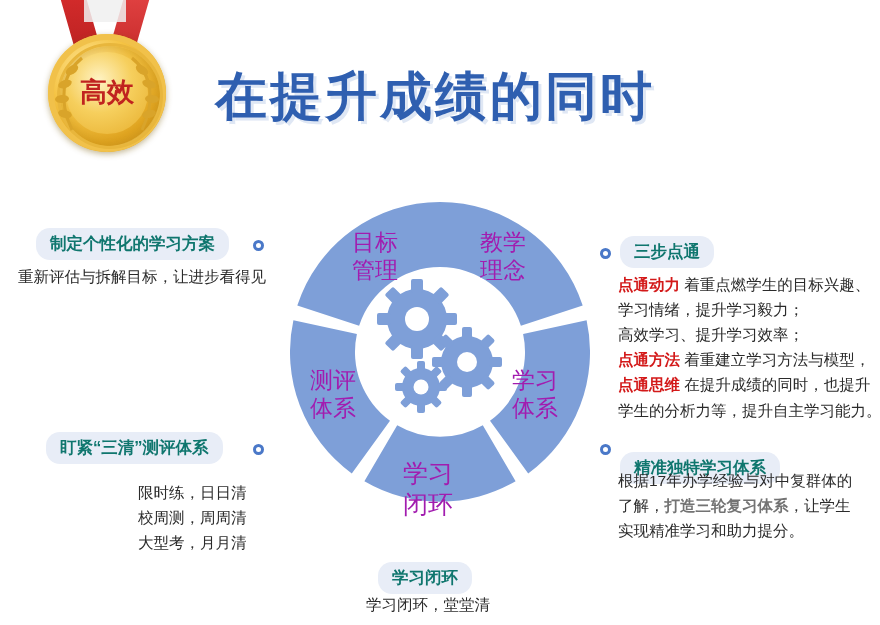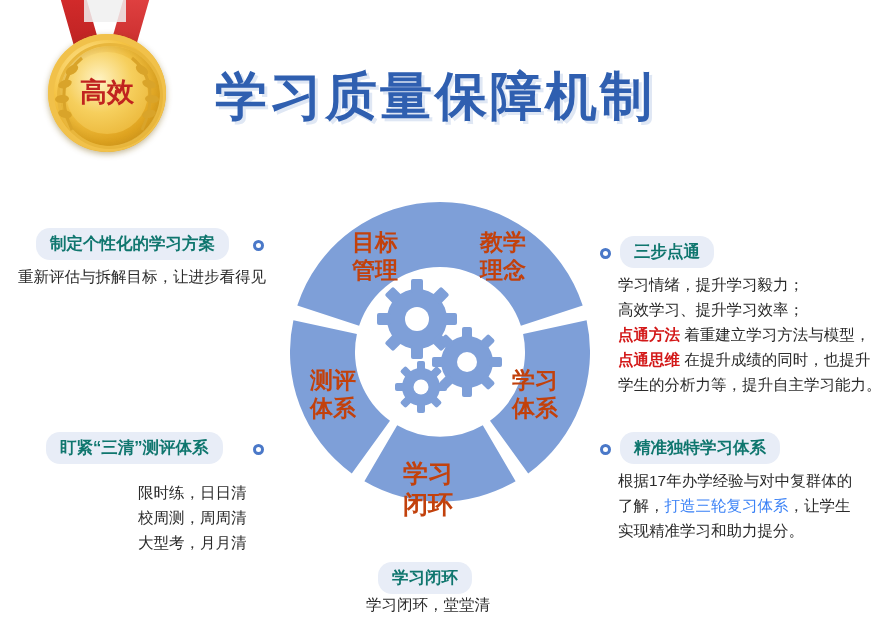--- a/index.html
+++ b/index.html
@@ -128,22 +128,22 @@
     position: absolute;
     left: 65px;
     top: 79px;
     width: 170px;
     height: 170px;
     z-index: 5;
   }
   .seg-label {
     position: absolute;
     z-index: 6;
-    color: #c2410c;
-    font-weight: bold;
+    color: #a21caf;
+    font-weight: normal;
     font-size: 23px;
     line-height: 1.22;
     white-space: nowrap;
   }
   .sl-goal   { left: 62px;  top: 40px; }
   .sl-teach  { left: 190px; top: 40px; }
   .sl-eval   { left: 20px;   top: 178px; }
   .sl-study  { left: 222px; top: 178px; }
   .sl-loop   { left: 113px; top: 270px; font-size: 25px; }
 
@@ -169,39 +169,39 @@
     box-sizing: border-box;
   }
   .body-text {
     position: absolute;
     font-size: 15.5px;
     line-height: 1.62;
     color: #2b2b2b;
     white-space: nowrap;
   }
   .body-text .hl { color: #d31919; font-weight: bold; }
-  .body-text .hl2 { color: #3b82f6; font-weight: normal; }
+  .body-text .hl2 { color: #737373; font-weight: bold; }
 
   
   .tag-l1 { left: 36px; top: 228px; }
   .dot-l1 { left: 253px; top: 240px; }
   .txt-l1 { left: 18px; top: 264px; }
 
   
   .tag-l2 { left: 46px; top: 432px; }
   .dot-l2 { left: 253px; top: 444px; }
   .txt-l2 { left: 138px; top: 480px; text-align: center; }
 
   
   .tag-r1 { left: 620px; top: 236px; }
   .dot-r1 { left: 600px; top: 248px; }
   .txt-r1 { left: 618px; top: 272px; }
 
   
-  .tag-r2 { left: 620px; top: 432px; text-align: center; }
+  .tag-r2 { left: 620px; top: 452px; text-align: center; }
   .dot-r2 { left: 600px; top: 444px; }
   .txt-r2 { left: 618px; top: 468px; }
 
   
   .tag-b { left: 378px; top: 562px; }
   .txt-b { left: 366px; top: 592px; }
 </style>
 </head>
 <body>
 
@@ -225,21 +225,21 @@
       <svg class="laurel" style="left:78px; top:18px;" width="36" height="84" viewBox="0 0 36 84">
         <path d="M6 6 C26 22, 30 48, 16 78" stroke="#d9a42a" stroke-width="3" fill="none"></path>
         <ellipse cx="16" cy="18" rx="7" ry="4" fill="#d9a42a" transform="rotate(35 16 18)"></ellipse>
         <ellipse cx="23" cy="32" rx="7" ry="4" fill="#d9a42a" transform="rotate(20 23 32)"></ellipse>
         <ellipse cx="26" cy="47" rx="7" ry="4" fill="#d9a42a" transform="rotate(5 26 47)"></ellipse>
         <ellipse cx="23" cy="62" rx="7" ry="4" fill="#d9a42a" transform="rotate(-15 23 62)"></ellipse>
       </svg>
     </div>
   </div>
 
-  <div class="title">学习质量保障机制</div>
+  <div class="title">在提升成绩的同时</div>
 
   <div class="donut">
     <svg width="300" height="350" viewBox="0 0 300 350" style="position:absolute;left:0;top:0;">
       <g transform="translate(150,164)">
 
         <path d="M 0 -150 A 150 150 0 0 1 142.7 -46.4 L 80.9 -26.3 A 85 85 0 0 0 0 -85 Z" fill="#7e9fd8"></path>
         <path d="M 146.6 -31.7 A 150 150 0 0 1 88.2 121.4 L 50 68.8 A 85 85 0 0 0 83.1 -17.9 Z" fill="#7e9fd8"></path>
         <path d="M 75.6 129.2 A 150 150 0 0 1 -75.6 129.2 L -42.8 73.2 A 85 85 0 0 0 42.8 73.2 Z" fill="#7e9fd8"></path>
         <path d="M -88.2 121.4 A 150 150 0 0 1 -146.6 -31.7 L -83.1 -17.9 A 85 85 0 0 0 -50 68.8 Z" fill="#7e9fd8"></path>
         <path d="M -142.7 -46.4 A 150 150 0 0 1 0 -150 L 0 -85 A 85 85 0 0 0 -80.9 -26.3 Z" fill="#7e9fd8"></path>
@@ -321,20 +321,23 @@
   <div class="dot dot-l2"></div>
   <div class="body-text txt-l2">
     <div>限时练，日日清</div>
     <div>校周测，周周清</div>
     <div>大型考，月月清</div>
   </div>
 
   <div class="tag tag-r1">三步点通</div>
   <div class="dot dot-r1"></div>
   <div class="body-text txt-r1">
+    <div>
+      <span class="hl">点通动力</span><span> 着重点燃学生的目标兴趣、</span>
+    </div>
     <div>学习情绪，提升学习毅力；</div>
     <div>高效学习、提升学习效率；</div>
     <div>
       <span class="hl">点通方法</span><span> 着重建立学习方法与模型，</span>
     </div>
     <div>
       <span class="hl">点通思维</span><span> 在提升成绩的同时，也提升</span>
     </div>
     <div>学生的分析力等，提升自主学习能力。</div>
   </div>

